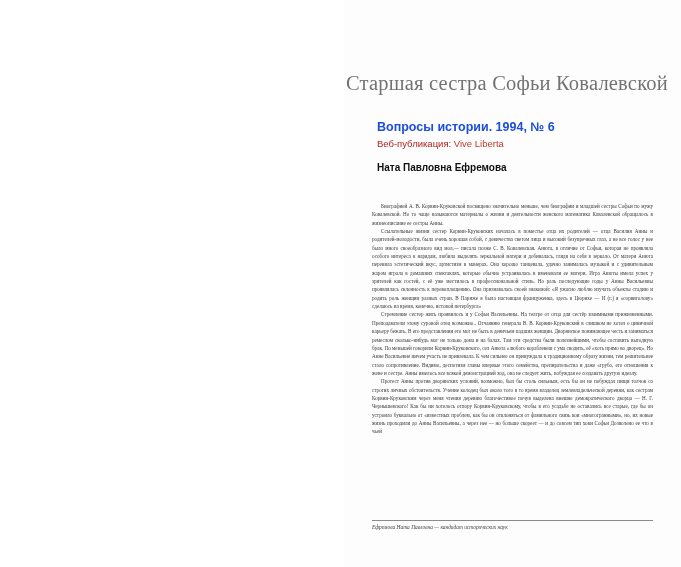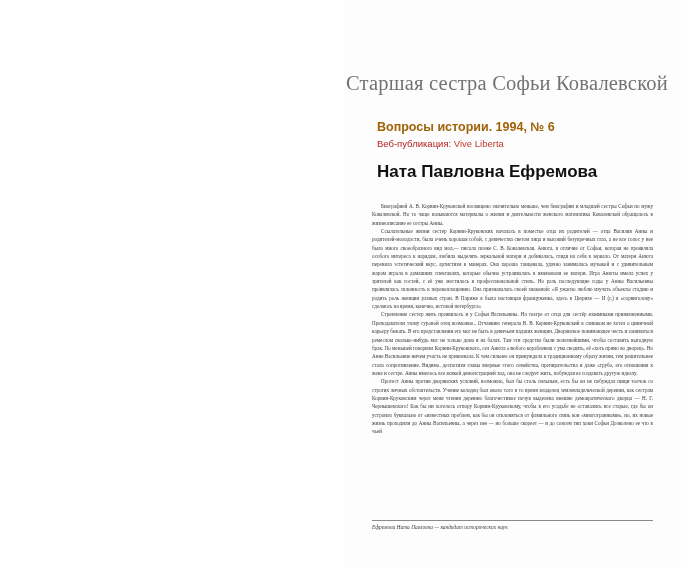--- a/index.html
+++ b/index.html
@@ -42,21 +42,21 @@
     white-space: nowrap;
     opacity: 0.88;
   }
   .journal-line {
     position: absolute;
     left: 377px;
     top: 120px;
     font-family: "Liberation Sans", sans-serif;
     font-weight: bold;
     font-size: 12.5px;
-    color: #a16207;
+    color: #1d4ed8;
   }
   .webpub {
     position: absolute;
     left: 377px;
     top: 138px;
     font-family: "Liberation Sans", sans-serif;
     font-size: 9.5px;
     color: #b32020;
     white-space: nowrap;
   }
@@ -66,21 +66,21 @@
   .webpub .link {
     color: #c0392b;
     text-decoration: none;
   }
   .author {
     position: absolute;
     left: 377px;
     top: 162px;
     font-family: "Liberation Sans", sans-serif;
     font-weight: bold;
-    font-size: 17px;
+    font-size: 10px;
     color: #111111;
   }
   .body-text {
     position: absolute;
     left: 372px;
     top: 202px;
     width: 281px;
     font-family: "Liberation Serif", serif;
     font-size: 5.1px;
     line-height: 8.35px;

